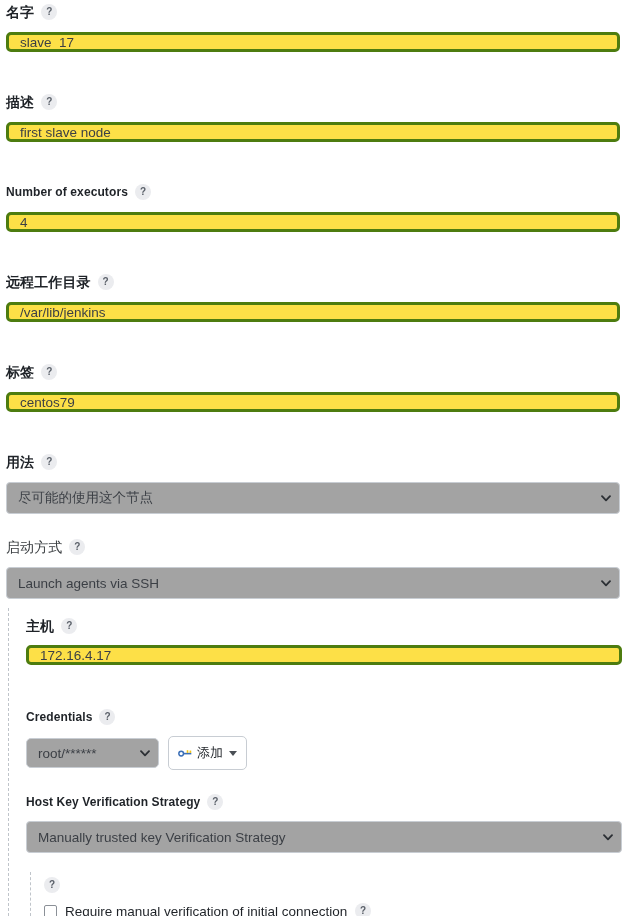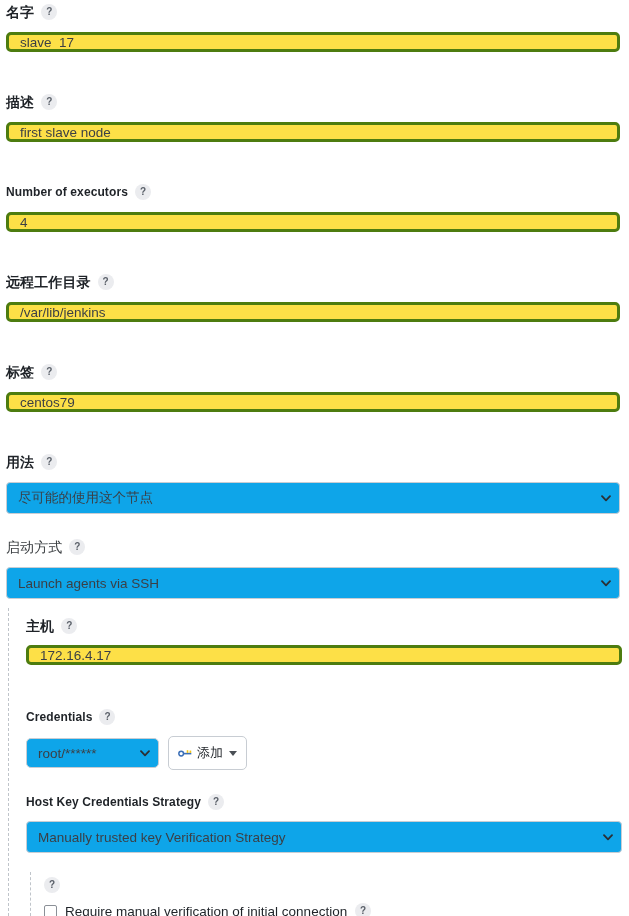--- a/index.html
+++ b/index.html
@@ -74,21 +74,21 @@
     outline: none;
   }
 
   
   .sel {
     position: relative;
     width: 100%;
     height: 32px;
     border: 1px solid #c8cdd3;
     border-radius: 4px;
-    background: #0ea5e9;
+    background: #a3a3a3;
     display: flex;
     align-items: center;
     padding: 0 28px 0 11px;
     font-size: 13.5px;
     color: #3b3f45;
     cursor: pointer;
     white-space: nowrap;
     overflow: hidden;
   }
   .sel .chev {
@@ -262,21 +262,21 @@
           </svg>
         </span>
         <span>添加</span>
         <span class="caret"></span>
       </div>
     </div>
   </div>
 
   <div class="field" style="left:26px; top:794px; width:596px;">
     <div class="label-row">
-      <span class="label">Host Key Credentials Strategy</span>
+      <span class="label">Host Key Verification Strategy</span>
       <span class="help">?</span>
     </div>
     <div class="sel" style="margin-top:11px;text-align:right;">
       <span>Manually trusted key Verification Strategy</span>
       <span class="chev">
         <svg viewBox="0 0 10 7" width="10" height="7">
             <path d="M1 1.2 L5 5.4 L9 1.2" fill="none" stroke="#2b2f34" stroke-width="1.8" stroke-linecap="round" stroke-linejoin="round"></path>
           </svg>
       </span>
     </div>

